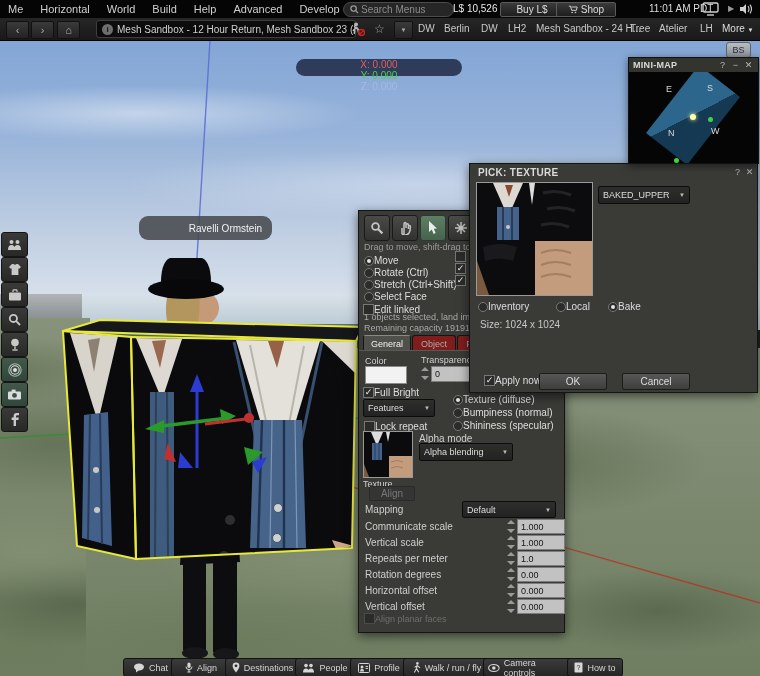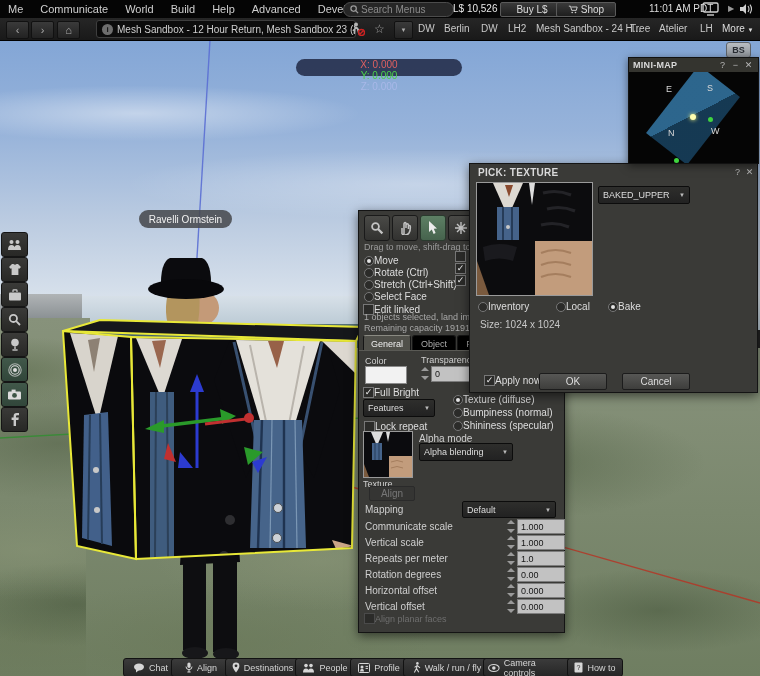--- a/index.html
+++ b/index.html
@@ -55,21 +55,21 @@
   .rad{width:8px;height:8px;border-radius:50%;background:#2b2b29;border:1px solid #777;display:inline-block;flex:none;position:relative;}
   .rad.on::after{content:"";position:absolute;left:2px;top:2px;width:4px;height:4px;border-radius:50%;background:#e4e4e4;}
   .row{position:absolute;display:flex;align-items:center;color:#ddd;font-size:10px;white-space:nowrap;}
   .lab{position:absolute;color:#cfcfcf;font-size:9px;white-space:nowrap;}
   .spin{position:absolute;width:8px;height:13px;display:flex;flex-direction:column;justify-content:space-between;padding:1px 0;}
   .spin .up{width:0;height:0;border-left:4px solid transparent;border-right:4px solid transparent;border-bottom:4px solid #9a9a9a;}
   .spin .dn{width:0;height:0;border-left:4px solid transparent;border-right:4px solid transparent;border-top:4px solid #9a9a9a;}
   .toolbtn{position:absolute;width:24px;height:24px;background:linear-gradient(#4a4a47,#323230);border:1px solid #1a1a1a;border-radius:3px;
       display:flex;align-items:center;justify-content:center;color:#c4c4c4;}
   .toolbtn.active{background:linear-gradient(#5d7f64,#46634d);border-color:#2a3a2e;color:#e8e8e8;}
-  .tab{position:absolute;height:15px;background:#000000;border:1px solid #151515;border-bottom:none;border-radius:3px 3px 0 0;
+  .tab{position:absolute;height:15px;background:#7f1d1d;border:1px solid #151515;border-bottom:none;border-radius:3px 3px 0 0;
       color:#aaa;font-size:9px;display:flex;align-items:center;justify-content:center;}
   .tab.active{background:#50504a;color:#eee;border-top:1px solid #8a8a82;}
   .pushbtn{background:linear-gradient(#575755,#3e3e3c);border:1px solid #1c1c1c;border-radius:2px;color:#ddd;font-size:10px;
       display:flex;align-items:center;justify-content:center;}
   .pushbtn.disabled{background:#353533;color:#777;border-color:#2a2a2a;}
   .link{color:#3ab3a5;text-decoration:underline;}
   
   .sidebtn{position:absolute;left:1px;width:25px;height:23px;background:linear-gradient(#3a3a38,#282826);border:1px solid #151515;
       border-radius:3px;display:flex;align-items:center;justify-content:center;color:#c9c9c9;z-index:5;}
   .sidebtn.active{background:linear-gradient(#41584a,#31463a);}
@@ -77,26 +77,26 @@
       display:flex;align-items:center;justify-content:center;gap:4px;color:#d6d6d6;font-size:9px;z-index:8;padding:0 4px;}
   
   #minimap{left:628px;top:57px;width:129px;height:105px;z-index:7;background:#0a0a0a;border:1px solid #111;box-shadow:0 2px 8px rgba(0,0,0,.5);}
   #mmtitle{position:absolute;left:0;top:0;right:0;height:14px;background:#34342f;display:flex;align-items:center;padding:0 4px;gap:2px;}
   #mmtitle .ttl{font-size:9px;flex:1;}
   #mmbody{position:absolute;left:0;top:14px;right:0;bottom:0;background:#050505;overflow:hidden;}
   #mmrect{position:absolute;left:38px;top:0px;width:52px;height:86px;transform:rotate(38deg);
       background:linear-gradient(115deg,#2f6b94 0 50%,#163c57 50% 100%);opacity:.95;}
   .mmdot{position:absolute;border-radius:50%;}
   .mmletter{position:absolute;color:#d8d8d8;font-size:9px;}
-  #nametag{left:139px;top:210px;width:93px;height:18px;background:rgba(72,74,78,.88);border-radius:9px;z-index:3;
-      display:flex;align-items:center;justify-content:center;color:#f2f2f2;font-size:10px;}
+  #nametag{left:139px;top:216px;width:93px;height:24px;background:rgba(72,74,78,.88);border-radius:9px;z-index:3;
+      display:flex;align-items:center;justify-content:center;color:#f2f2f2;font-size:10px;padding-left:40px;}
   #coords{left:296px;top:59px;width:166px;height:17px;background:rgba(32,40,68,.85);border-radius:9px;z-index:3;
       display:flex;align-items:center;justify-content:space-around;font-size:10px;flex-direction:column;}
   #bsbtn{left:726px;top:42px;width:23px;height:14px;background:linear-gradient(#b9bdc2,#8d9298);border:1px solid #5f646a;border-radius:3px;
-      z-index:6;display:flex;align-items:center;justify-content:center;color:#2a2e34;font-size:9px;font-weight:bold;}
+      z-index:6;display:flex;align-items:center;justify-content:center;color:#2a2e34;font-size:9px;font-weight:normal;}
   #worldsvg{left:0;top:0;z-index:2;pointer-events:none;}
   #linesvg{left:0;top:40px;z-index:1;pointer-events:none;}
 </style>
 </head>
 <body>
 
 <div id="root">
 
   <div class="abs" id="sky"></div>
   <div class="abs" id="haze"></div>
@@ -204,21 +204,21 @@
   <div class="abs" id="coords">
     <span style="color:#e06060">X: 0.000</span>
     <span style="color:#4ad04a">Y: 0.000</span>
     <span style="color:#a8b8e8">Z: 0.000</span>
   </div>
   <div class="abs" id="bsbtn">BS</div>
 
   <div class="abs" id="menubar">
     <div class="menus">
       <span>Me</span>
-      <span>Communicate</span>
+      <span>Horizontal</span>
       <span>World</span>
       <span>Build</span>
       <span>Help</span>
       <span>Advanced</span>
       <span>Develop</span>
     </div>
   </div>
   <div class="abs" id="searchbox">
     <svg width="9" height="9" viewBox="0 0 10 10">
         <circle cx="4" cy="4" r="3" fill="none" stroke="#999" stroke-width="1.4"></circle>

